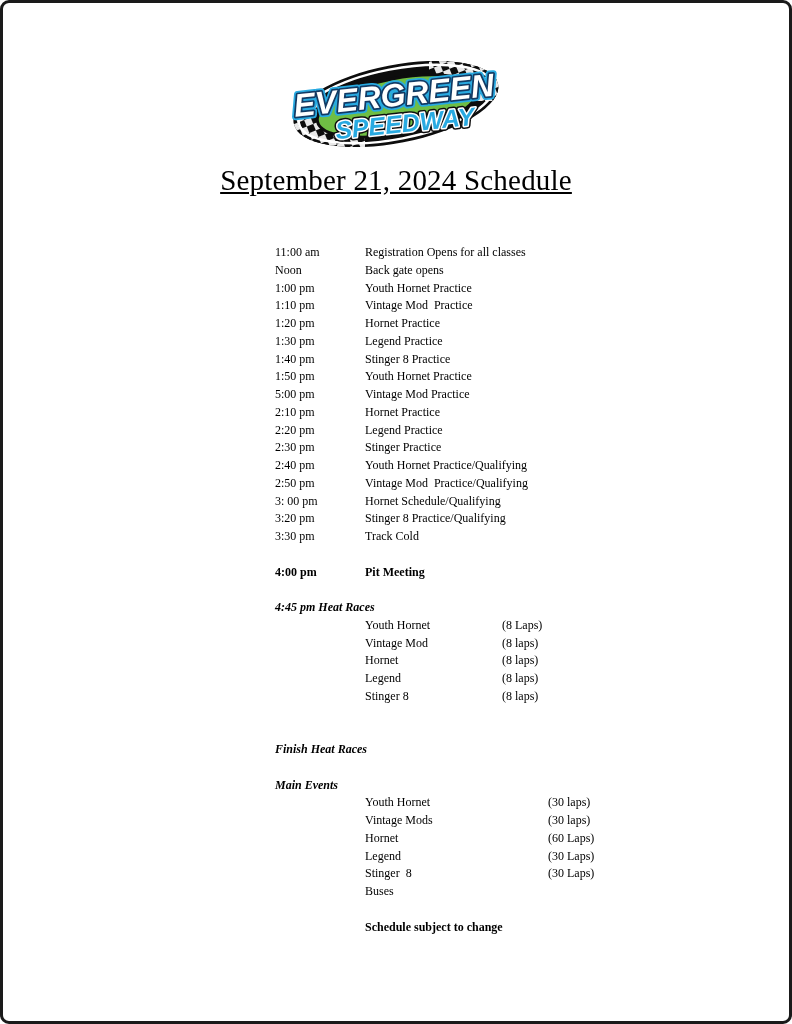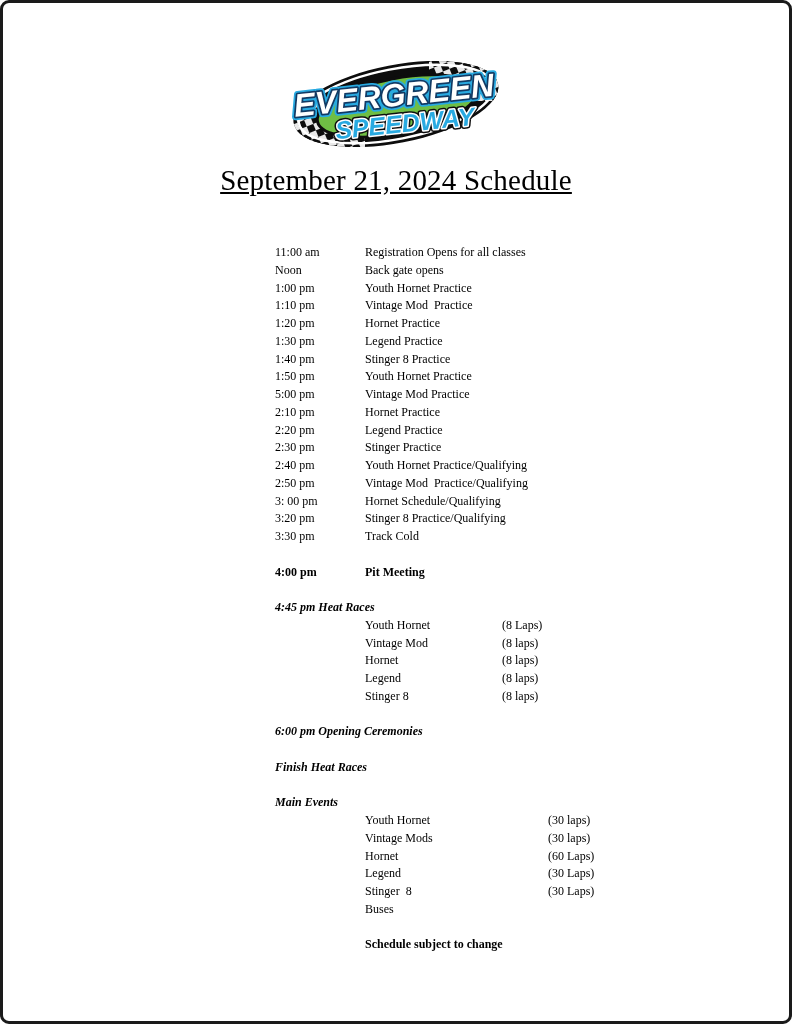--- a/index.html
+++ b/index.html
@@ -230,21 +230,20 @@
         </div>
 
         <div class="sub-row">
           <span class="cls">Stinger 8</span>
           <span class="laps">(8 laps)</span>
         </div>
       </div>
 
     <div class="spacer"></div>
 
-    <div class="heading">6:00 pm Opening Ceremonies</div>
 
     <div class="spacer"></div>
 
     <div class="heading">Finish Heat Races</div>
 
     <div class="spacer"></div>
 
     <div class="heading">Main Events</div>
     <div class="sub-rows main-rows">
 

